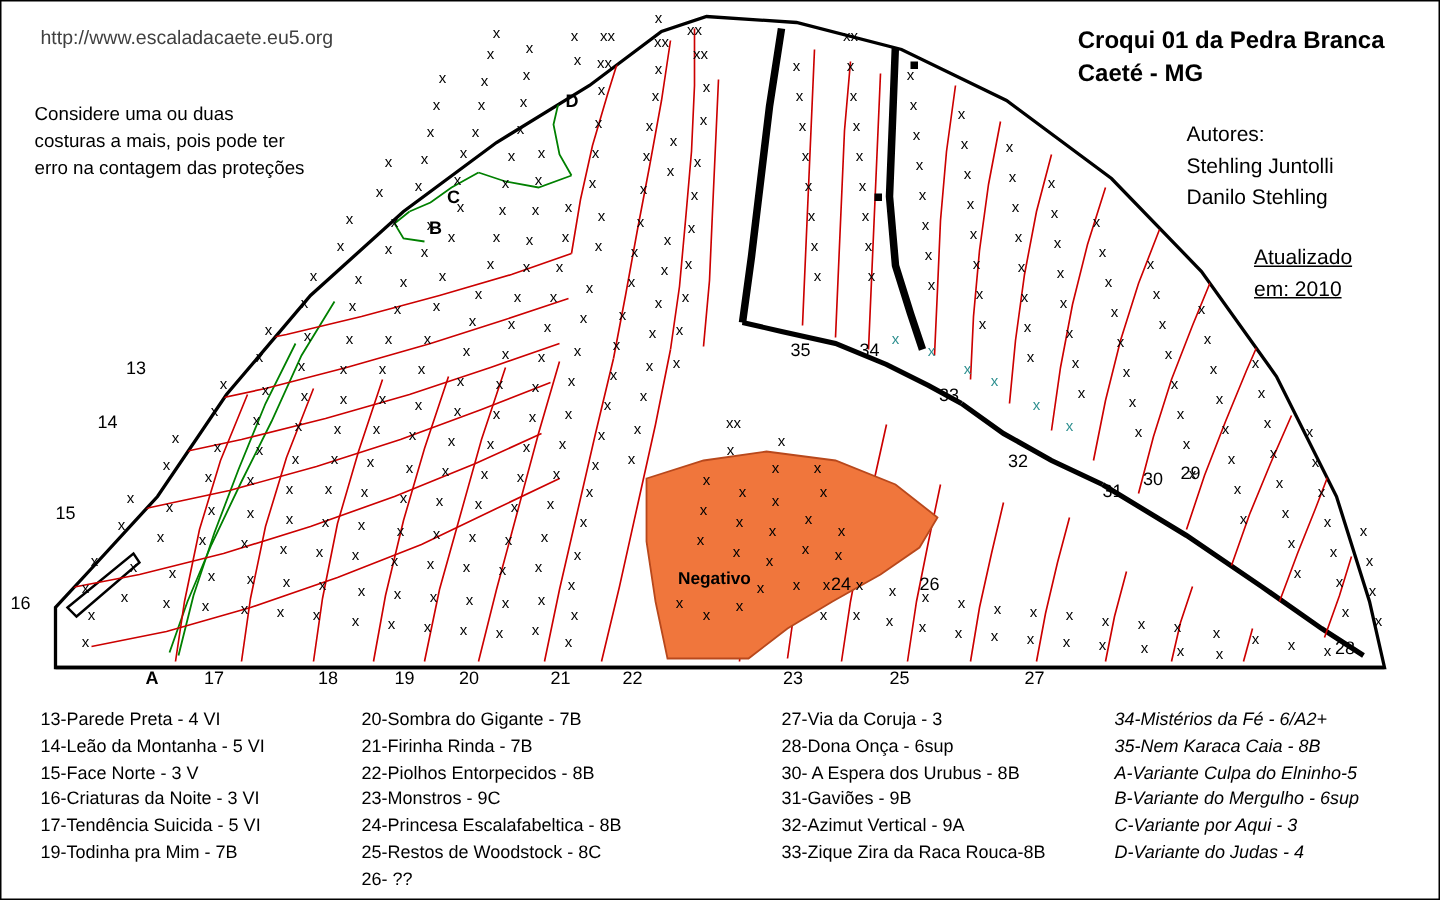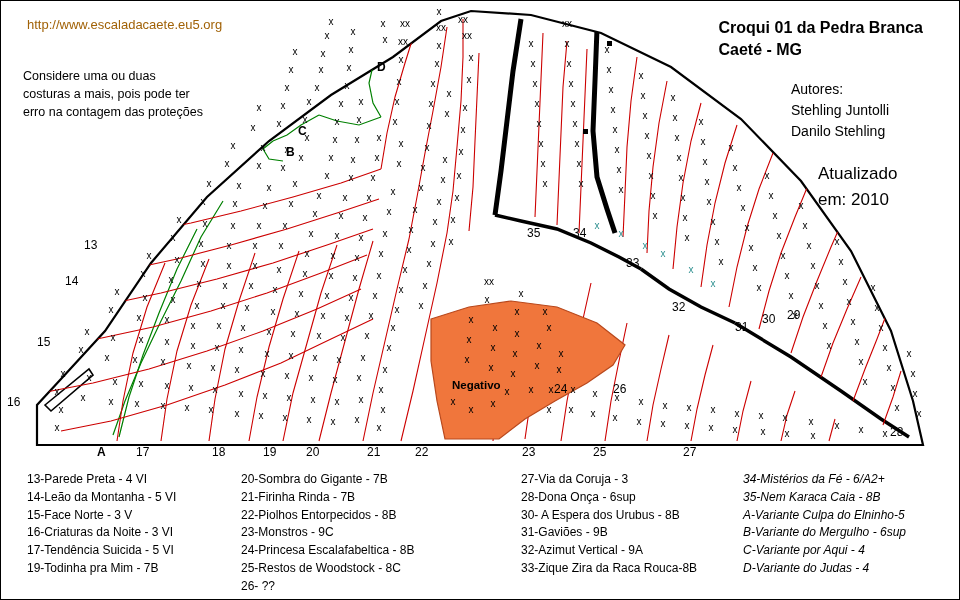--- a/index.html
+++ b/index.html
@@ -6,25 +6,25 @@
   body{
     width:960px;height:600px;
     background:#ffffff;
     font-family:"Liberation Sans", sans-serif;
     color:#000;
     position:relative;
     overflow:hidden;
   }
   #root{position:relative;width:960px;height:600px;border:1px solid #000;box-sizing:border-box;}
   .abs{position:absolute;}
-  .url{left:26px;top:16px;font-size:13px;color:#a16207;}
+  .url{left:26px;top:16px;font-size:13px;color:#404040;}
   .note{left:22px;top:66px;width:180px;font-size:12.5px;line-height:1.45;}
   .title{right:36px;top:16px;text-align:left;font-size:16px;font-weight:bold;line-height:1.35;}
   .authors{left:790px;top:78px;font-size:14px;line-height:1.5;}
-  .updated{left:817px;top:160px;font-size:17px;line-height:1.5;}
+  .updated{left:835px;top:160px;font-size:14px;line-height:1.5;text-decoration:underline;}
   .legend{position:absolute;top:470px;left:0;width:960px;font-size:12px;line-height:1.48;}
   .legcol{position:absolute;top:0;}
   .legcol div{white-space:nowrap;}
   #col1{left:26px;}
   #col2{left:240px;}
   #col3{left:520px;}
   #col4{left:742px;font-style:italic;}
   svg{position:absolute;left:0;top:0;}
   text{font-family:"Liberation Sans", sans-serif;}
 </style>
@@ -583,18 +583,18 @@
       <div>30- A Espera dos Urubus - 8B</div>
       <div>31-Gaviões - 9B</div>
       <div>32-Azimut   Vertical - 9A</div>
       <div>33-Zique Zira da Raca Rouca-8B</div>
     </div>
     <div class="legcol" id="col4">
       <div>34-Mistérios da Fé - 6/A2+</div>
       <div>35-Nem Karaca Caia - 8B</div>
       <div>A-Variante Culpa do Elninho-5</div>
       <div>B-Variante do Mergulho - 6sup</div>
-      <div>C-Variante por Aqui - 4</div>
+      <div>C-Variante por Aqui - 3</div>
       <div>D-Variante do Judas - 4</div>
     </div>
   </div>
 
 </div>
 
 </body></html>

